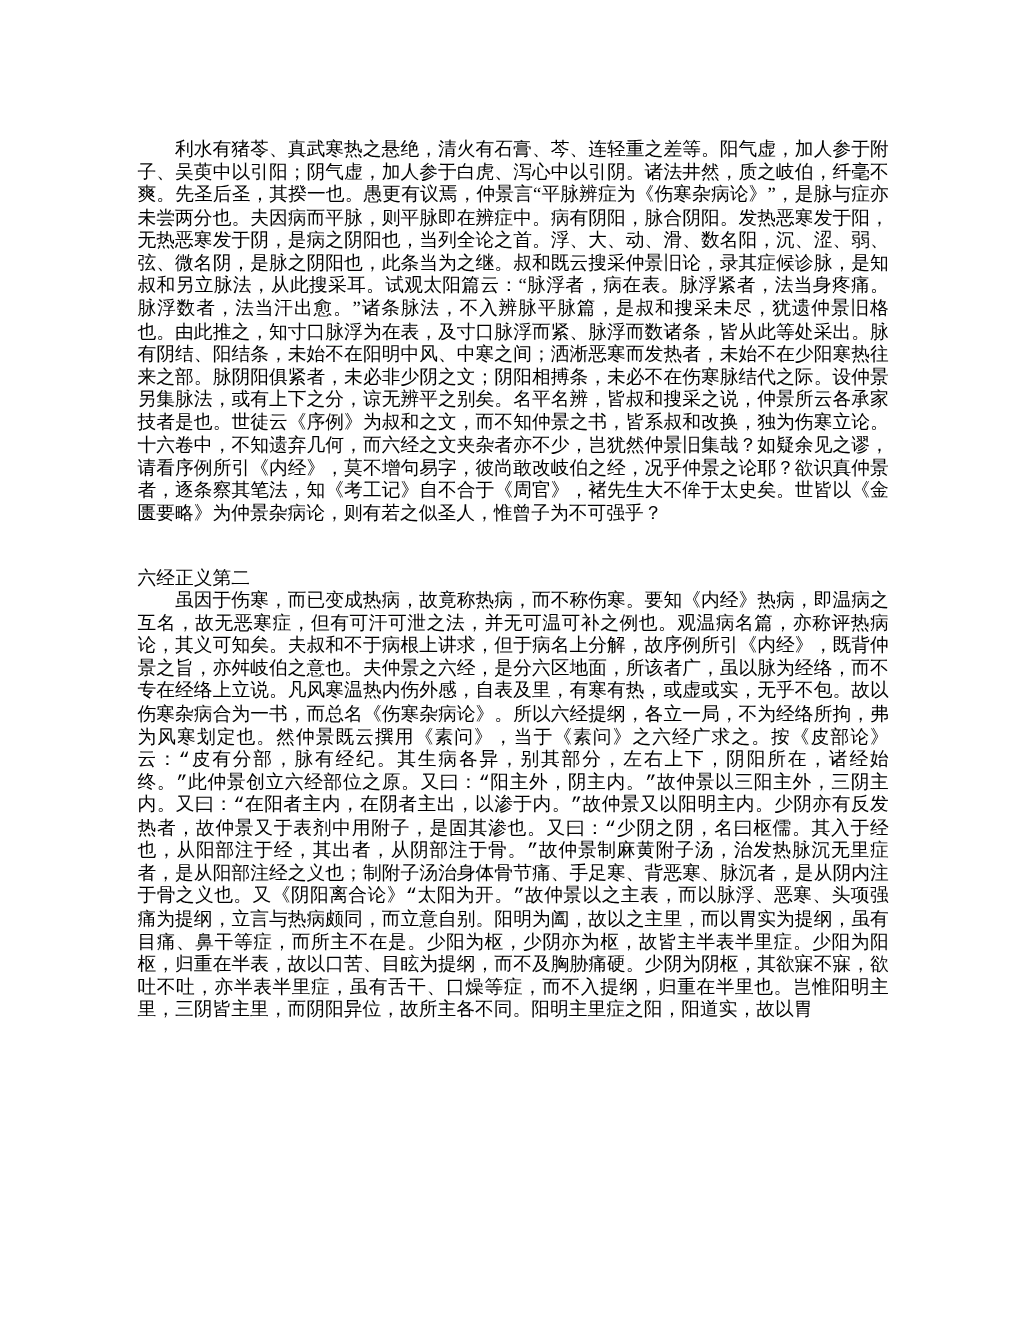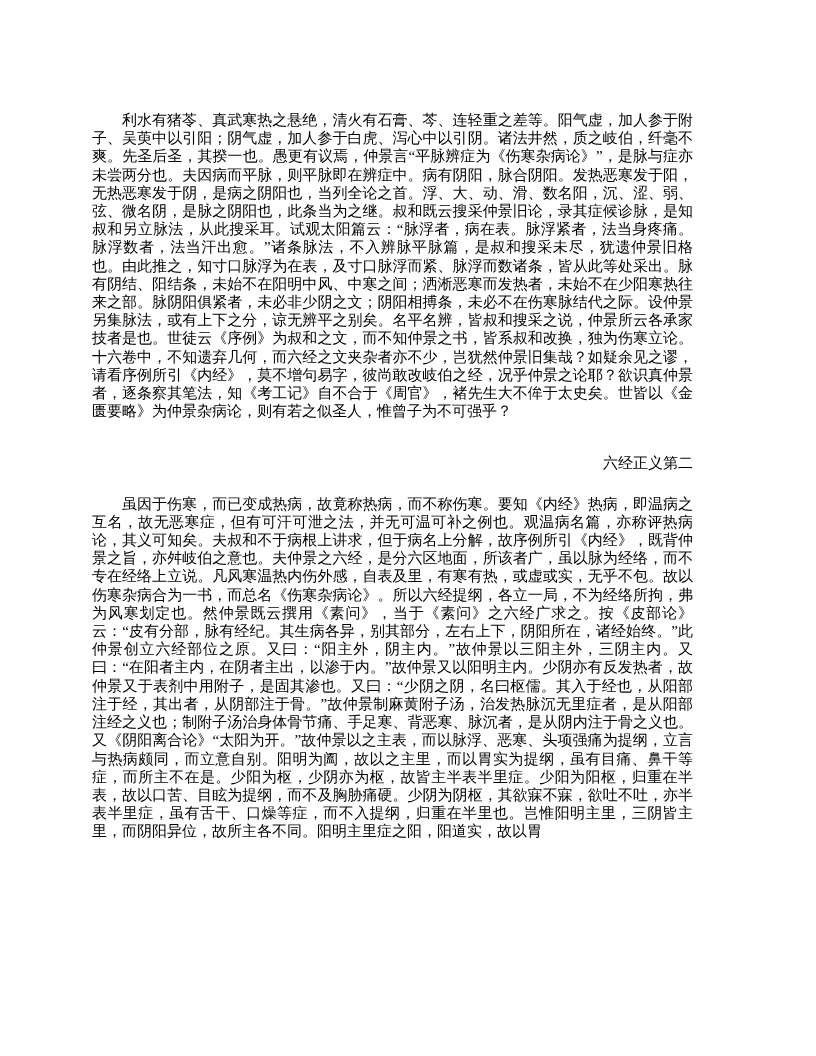--- a/index.html
+++ b/index.html
@@ -9,48 +9,48 @@
   }
   .page {
     position: relative;
     width: 816px;
     height: 1056px;
     background: #ffffff;
     overflow: hidden;
   }
   .text-block {
     position: absolute;
-    left: 92px;
+    left: 110px;
     top: 111px;
     width: 601px;
     font-family: "Liberation Serif", "DejaVu Serif", serif;
     font-size: 15px;
     line-height: 18.2px;
     color: #000000;
     text-align: justify;
     text-justify: inter-ideograph;
     letter-spacing: 0;
   }
   .para {
     margin: 0;
     text-indent: 2em;
   }
   .para-2 {
     margin-top: 20px;
   }
   .para-3 {
-    margin-top: 22px;
+    font-family: Liberation Mono, monospace;
   }
   .section-heading {
     margin: 34px 0 0 0;
     font-size: 15px;
     font-weight: normal;
     line-height: 18.2px;
     text-indent: 0;
-    text-align: right;
+    text-align: left;
   }
 </style>
 </head>
 <body>
 
 <div class="page">
   <div class="text-block">
     <p class="para para-1">利水有猪苓、真武寒热之悬绝，清火有石膏、芩、连轻重之差等。阳气虚，加人参于附子、吴萸中以引阳；阴气虚，加人参于白虎、泻心中以引阴。诸法井然，质之岐伯，纤毫不爽。先圣后圣，其揆一也。愚更有议焉，仲景言“平脉辨症为《伤寒杂病论》”，是脉与症亦未尝两分也。夫因病而平脉，则平脉即在辨症中。病有阴阳，脉合阴阳。发热恶寒发于阳，无热恶寒发于阴，是病之阴阳也，当列全论之首。浮、大、动、滑、数名阳，沉、涩、弱、弦、微名阴，是脉之阴阳也，此条当为之继。叔和既云搜采仲景旧论，录其症候诊脉，是知叔和另立脉法，从此搜采耳。试观太阳篇云：“脉浮者，病在表。脉浮紧者，法当身疼痛。脉浮数者，法当汗出愈。”诸条脉法，不入辨脉平脉篇，是叔和搜采未尽，犹遗仲景旧格也。由此推之，知寸口脉浮为在表，及寸口脉浮而紧、脉浮而数诸条，皆从此等处采出。脉有阴结、阳结条，未始不在阳明中风、中寒之间；洒淅恶寒而发热者，未始不在少阳寒热往来之部。脉阴阳俱紧者，未必非少阴之文；阴阳相搏条，未必不在伤寒脉结代之际。设仲景另集脉法，或有上下之分，谅无辨平之别矣。名平名辨，皆叔和搜采之说，仲景所云各承家技者是也。世徒云《序例》为叔和之文，而不知仲景之书，皆系叔和改换，独为伤寒立论。十六卷中，不知遗弃几何，而六经之文夹杂者亦不少，岂犹然仲景旧集哉？如疑余见之谬，请看序例所引《内经》，莫不增句易字，彼尚敢改岐伯之经，况乎仲景之论耶？欲识真仲景者，逐条察其笔法，知《考工记》自不合于《周官》，褚先生大不侔于太史矣。世皆以《金匮要略》为仲景杂病论，则有若之似圣人，惟曾子为不可强乎？</p>
     <h2 class="section-heading">六经正义第二</h2>
     <p class="para para-3">虽因于伤寒，而已变成热病，故竟称热病，而不称伤寒。要知《内经》热病，即温病之互名，故无恶寒症，但有可汗可泄之法，并无可温可补之例也。观温病名篇，亦称评热病论，其义可知矣。夫叔和不于病根上讲求，但于病名上分解，故序例所引《内经》，既背仲景之旨，亦舛岐伯之意也。夫仲景之六经，是分六区地面，所该者广，虽以脉为经络，而不专在经络上立说。凡风寒温热内伤外感，自表及里，有寒有热，或虚或实，无乎不包。故以伤寒杂病合为一书，而总名《伤寒杂病论》。所以六经提纲，各立一局，不为经络所拘，弗为风寒划定也。然仲景既云撰用《素问》，当于《素问》之六经广求之。按《皮部论》云：“皮有分部，脉有经纪。其生病各异，别其部分，左右上下，阴阳所在，诸经始终。”此仲景创立六经部位之原。又曰：“阳主外，阴主内。”故仲景以三阳主外，三阴主内。又曰：“在阳者主内，在阴者主出，以渗于内。”故仲景又以阳明主内。少阴亦有反发热者，故仲景又于表剂中用附子，是固其渗也。又曰：“少阴之阴，名曰枢儒。其入于经也，从阳部注于经，其出者，从阴部注于骨。”故仲景制麻黄附子汤，治发热脉沉无里症者，是从阳部注经之义也；制附子汤治身体骨节痛、手足寒、背恶寒、脉沉者，是从阴内注于骨之义也。又《阴阳离合论》“太阳为开。”故仲景以之主表，而以脉浮、恶寒、头项强痛为提纲，立言与热病颇同，而立意自别。阳明为阖，故以之主里，而以胃实为提纲，虽有目痛、鼻干等症，而所主不在是。少阳为枢，少阴亦为枢，故皆主半表半里症。少阳为阳枢，归重在半表，故以口苦、目眩为提纲，而不及胸胁痛硬。少阴为阴枢，其欲寐不寐，欲吐不吐，亦半表半里症，虽有舌干、口燥等症，而不入提纲，归重在半里也。岂惟阳明主里，三阴皆主里，而阴阳异位，故所主各不同。阳明主里症之阳，阳道实，故以胃</p>

